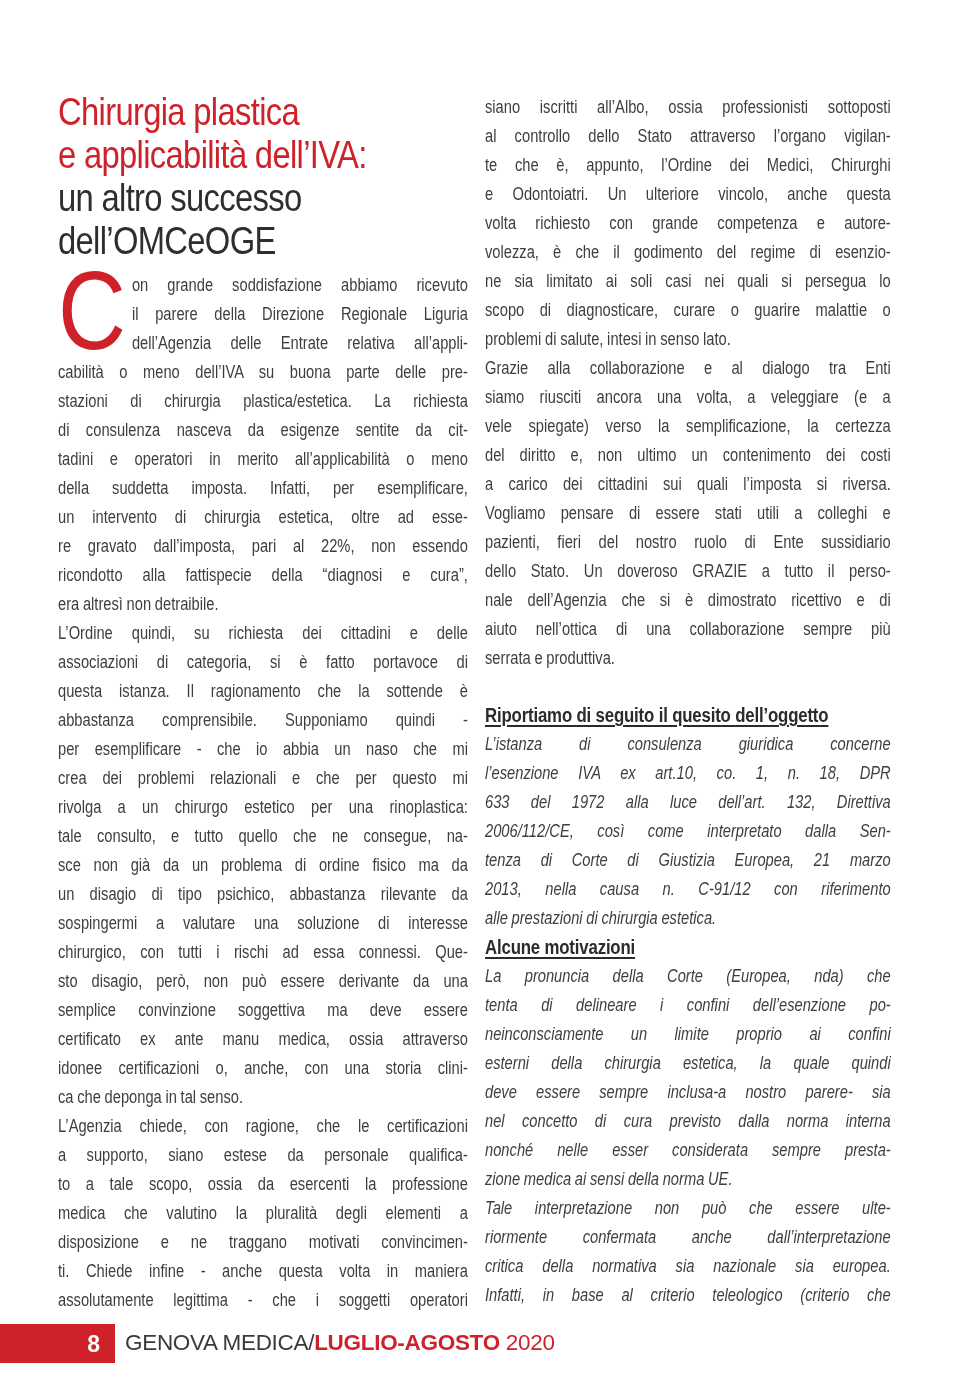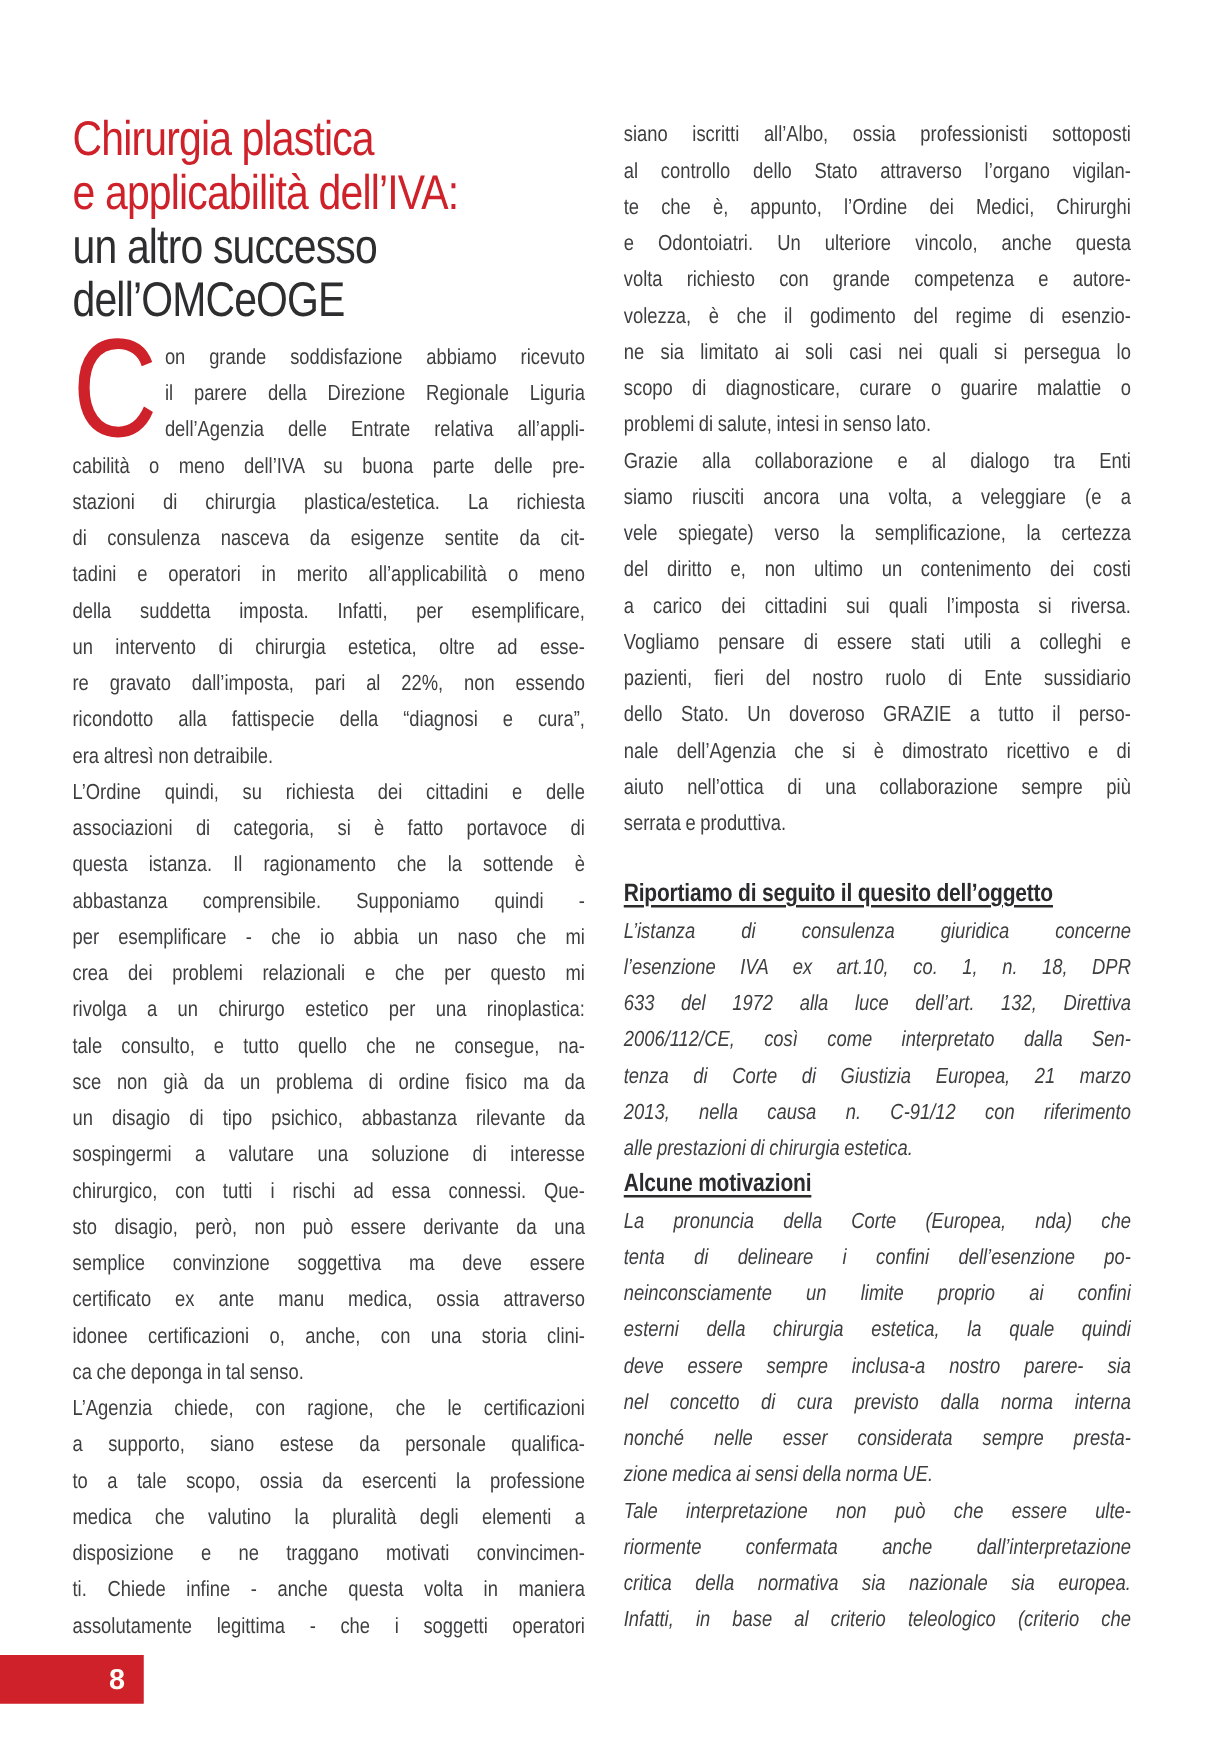--- a/index.html
+++ b/index.html
@@ -11,21 +11,21 @@
   
   .hdr{position:absolute;left:65px;top:33px;width:845px;}
   .section-title{font-size:27px;font-weight:700;color:#272528;letter-spacing:-0.4px;
                  display:inline-block;transform:scaleX(0.9);transform-origin:0 50%;white-space:nowrap;}
   .red-rule{margin-top:9px;height:5px;background:#cf2129;width:845px;}
 
   
   .columns{position:absolute;left:58px;top:88px;width:851px;display:flex;}
   .col{flex:none;}
   .col.left{width:410px;}
-  .col.right{width:406px;margin-left:31px;}
+  .col.right{width:406px;margin-left:17px;}
   .col-inner{transform:scaleX(0.84);transform-origin:0 0;}
   .col.left  .col-inner{width:488px;}
   .col.right .col-inner{width:483px;padding-top:5px;}
 
   
   .title{margin:2px 0 9px 0;}
   .title-line{font-size:39px;line-height:43px;letter-spacing:-0.8px;font-weight:400;white-space:nowrap;}
   .title-line.red{color:#cf2129;}
   .title-line.dark{color:#2e2d2f;}
 
@@ -169,15 +169,18 @@
             </div>
           </div>
       </div>
     </div>
   </div>
 
   <div class="footer">
     <div class="page-box">
       <span class="page-num">8</span>
     </div>
+    <div class="journal">
+      <span>GENOVA MEDICA/</span><span class="issue-month">LUGLIO-AGOSTO</span><span class="issue-year">2020</span>
+    </div>
   </div>
 
 </div>
 
 </body></html>

